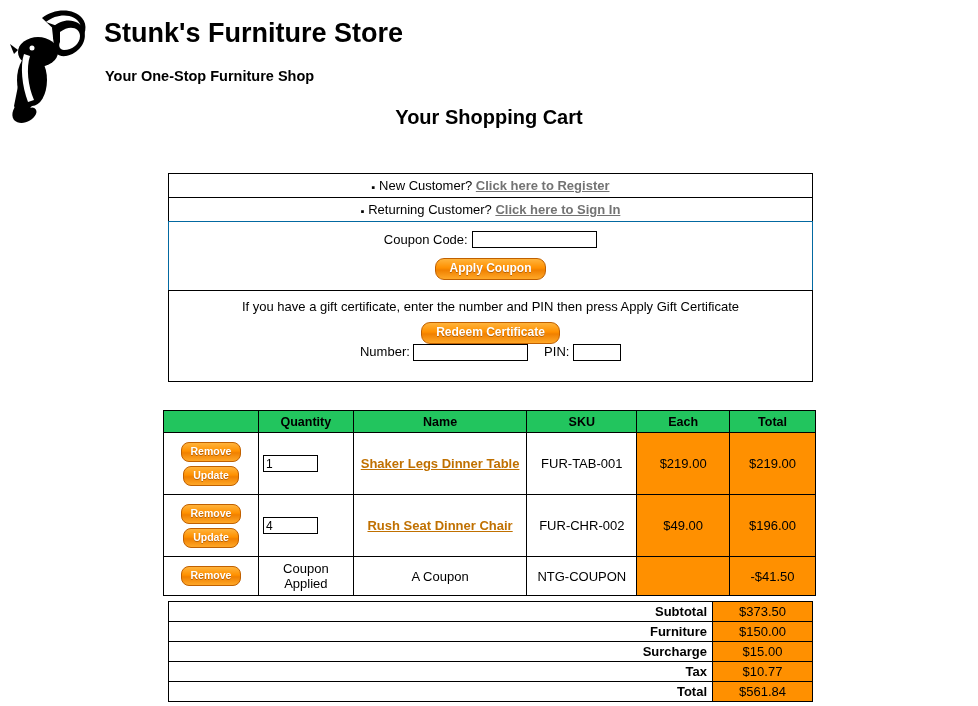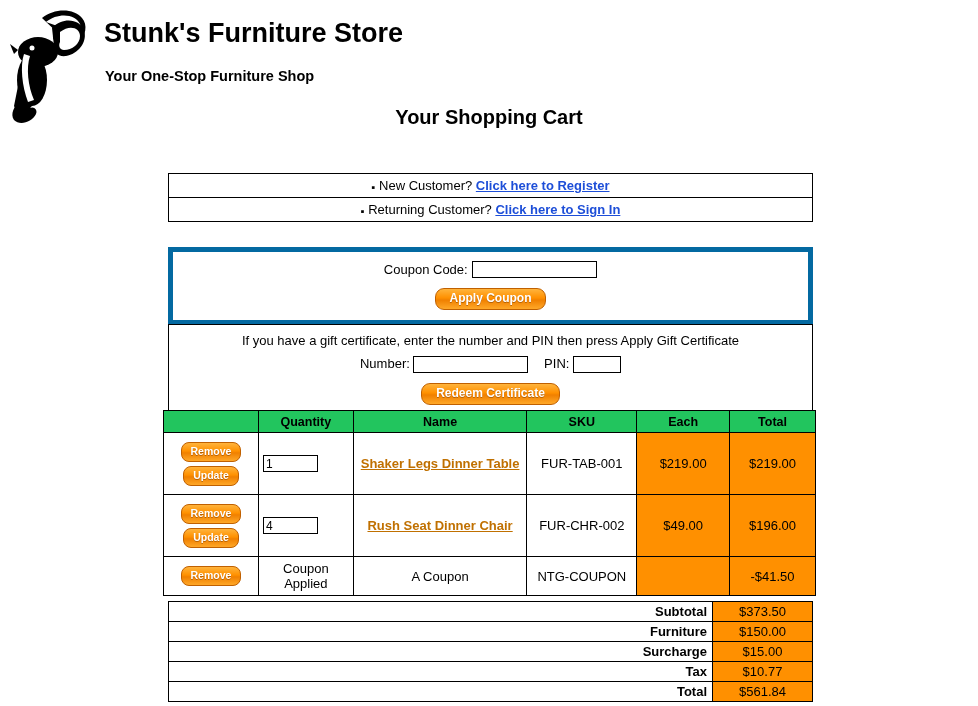--- a/index.html
+++ b/index.html
@@ -38,27 +38,27 @@
   }
   .row-box {
     border: 1px solid #000;
     padding: 4px 0 4px 0;
     font-size: 13px;
     text-align: center;
     margin-bottom: -1px;
   }
   .bullet { font-size: 11px; vertical-align: middle; }
   a.link {
-    color: #1d4ed8;
+    color: #737373;
     font-weight: bold;
     text-decoration: underline;
     cursor: pointer;
   }
 
-  .coupon-box { border: 5px solid #0369a1; padding: 8px 0 10px 0; margin-bottom: -1px; text-align:center;margin-top:26px; }
+  .coupon-box { border: 1px solid #0369a1; padding: 8px 0 10px 0; margin-bottom: -1px; text-align:center; }
   .gift-box { border: 1px solid #000; padding: 8px 0 10px 0; margin-bottom: -1px; text-align:center; font-size:13px;}
   .showcart-box { border: 1px solid #000; padding: 4px 0 4px 0; text-align: center; font-size: 13px; }
 
   .lbl { font-size: 13px; }
   input[type="text"] {
     border: 1px solid #000;
     height: 17px;
     font-size: 12px;
     padding: 0 2px;
     font-family: "Liberation Sans", sans-serif;
@@ -171,28 +171,28 @@
         <span class="lbl">Coupon Code:</span>
         <input type="text" style="width: 125px;" value="">
       </div>
       <div>
         <span class="pill">Apply Coupon</span>
       </div>
     </div>
 
     <div class="gift-box">
       <div style="margin-bottom:8px;">If you have a gift certificate, enter the number and PIN then press Apply Gift Certificate</div>
+      <div>
+        <span class="pill">Redeem Certificate</span>
+      </div>
       <div style="margin-bottom:10px;">
         <span class="lbl">Number:</span>
         <input type="text" style="width: 115px;" value="">
         <span class="lbl" style="margin-left:12px;">PIN:</span>
         <input type="text" style="width: 48px;" value="">
-      </div>
-      <div>
-        <span class="pill">Redeem Certificate</span>
       </div>
     </div>
 
   </div>
 
   <div class="cart-wrap">
     <table class="cart">
       <thead>
         <tr>
           <th style="width:95px;"></th>

